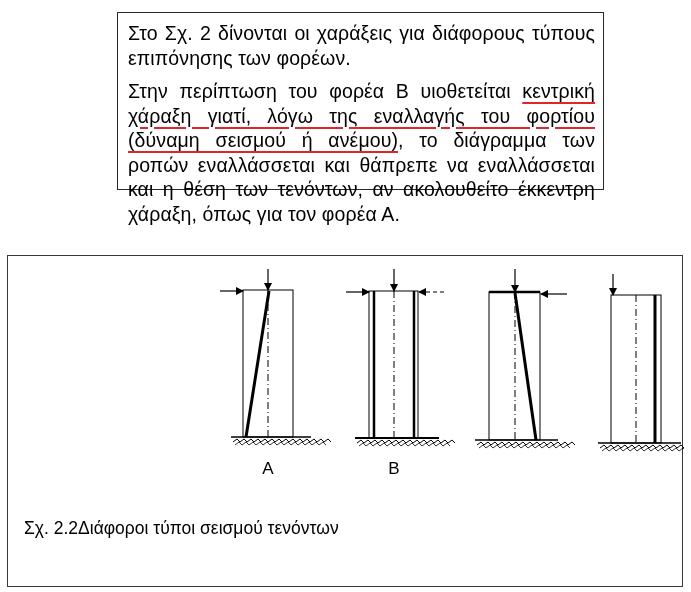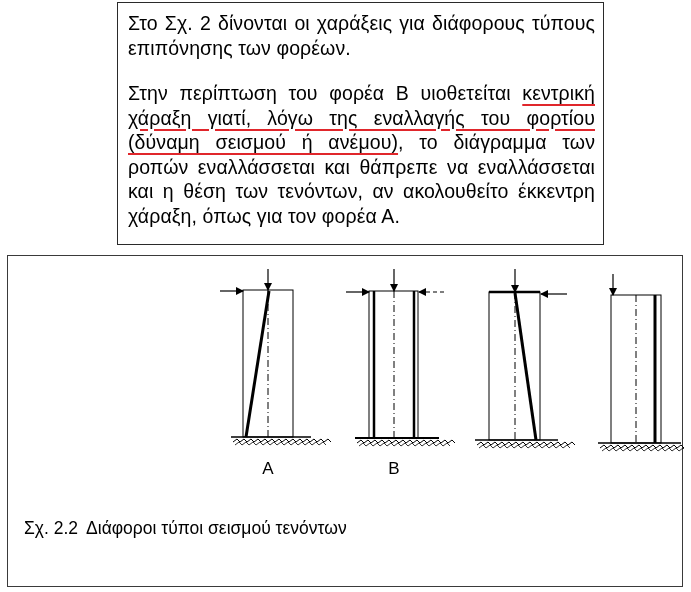--- a/index.html
+++ b/index.html
@@ -11,37 +11,37 @@
     width: 691px;
     height: 592px;
     position: relative;
     overflow: hidden;
     font-family: "Liberation Sans", sans-serif;
     color: #000;
   }
   .text-box {
     position: absolute;
     left: 117px;
-    top: 2px;
+    top: 12px;
     width: 487px;
-    height: 243px;
+    height: 178px;
     border: 1.5px solid #2a2a2a;
     box-sizing: border-box;
     background: #fff;
     padding: 8px 8px 0 10px;
   }
   .para {
     font-size: 19.5px;
     line-height: 24.5px;
     text-align: justify;
     margin: 0;
     letter-spacing: 0.1px;
   }
   .para + .para {
-    margin-top: 21px;
+    margin-top: 9px;
   }
   .ul-red {
     text-decoration: underline;
     text-decoration-color: #e0262b;
     text-decoration-thickness: 1.5px;
     text-underline-offset: 4px;
   }
   .figure-box {
     position: absolute;
     left: 7px;
@@ -58,21 +58,20 @@
     top: 0;
   }
   .caption {
     position: absolute;
     left: 16px;
     top: 262px;
     font-size: 17.5px;
     white-space: nowrap;
   }
   .caption .cap-num {
-    margin-right: 8px;
   }
   .col-label {
     font-family: "Liberation Sans", sans-serif;
     font-size: 17px;
   }
 </style>
 </head>
 <body>
 
 <div class="text-box">

